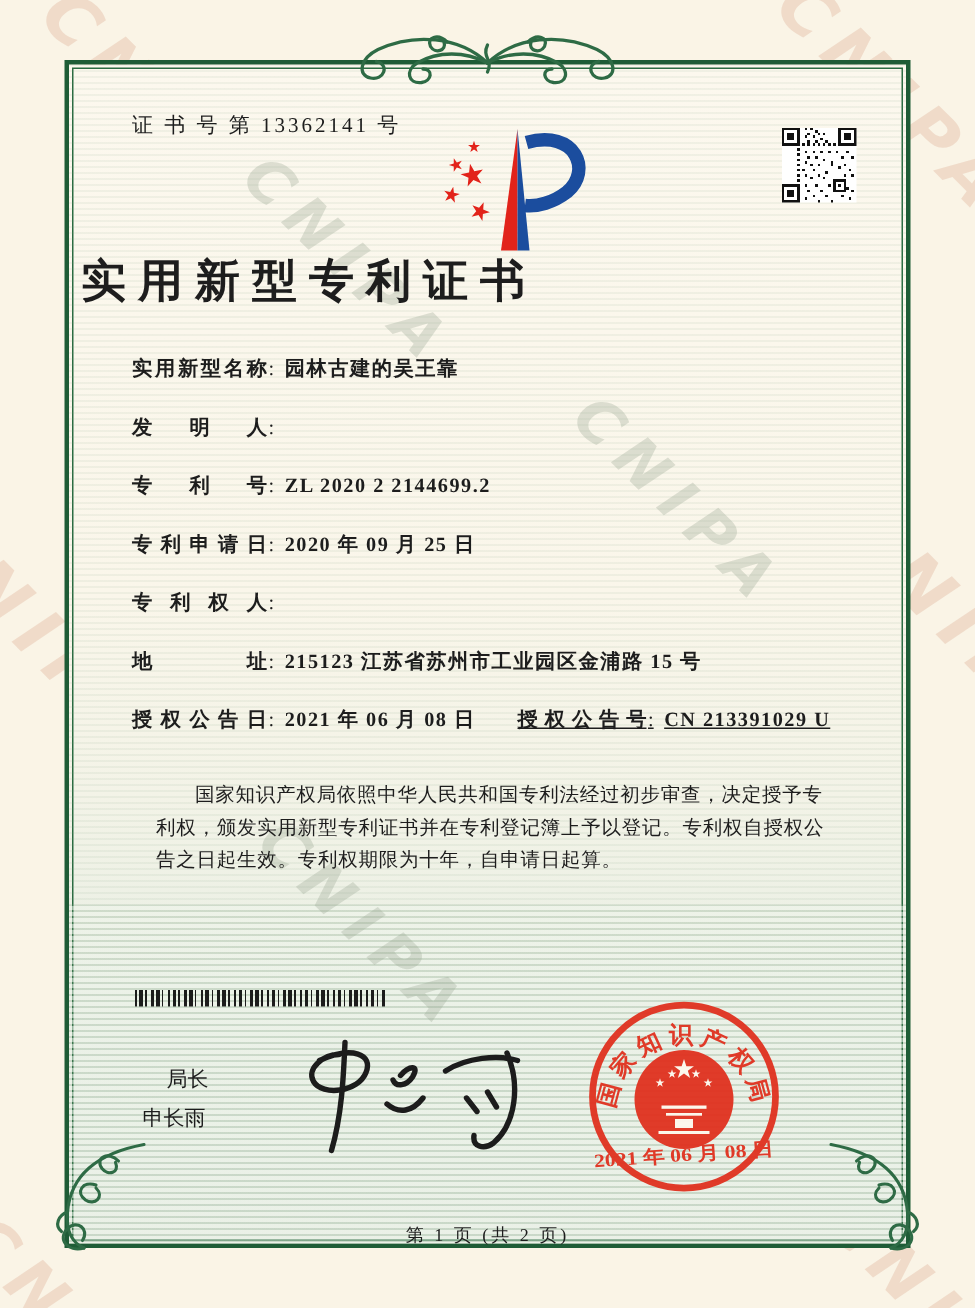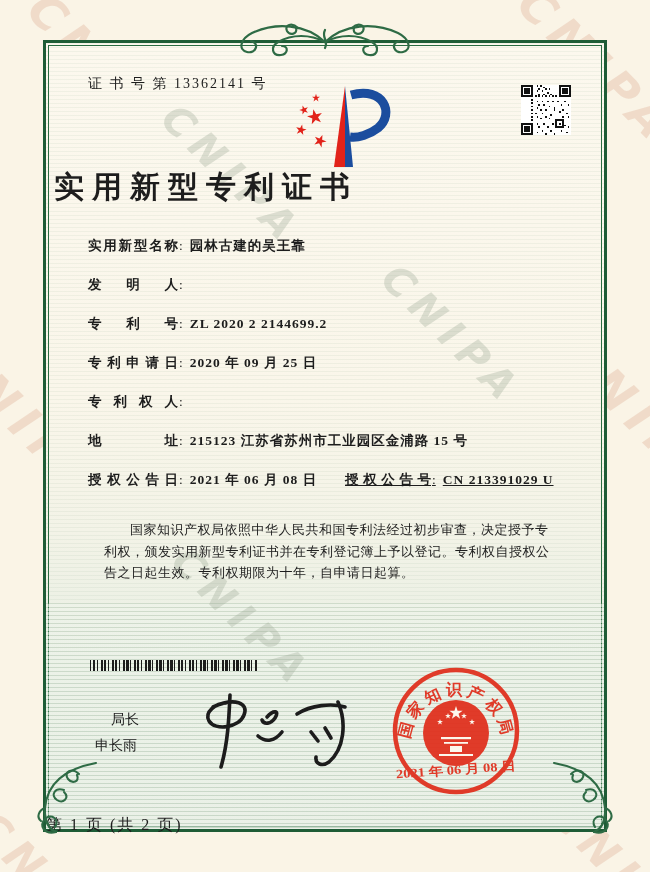--- a/index.html
+++ b/index.html
@@ -48,21 +48,21 @@
   
   .notice{position:absolute; left:42px; top:460px; width:478px; font-size:13px; line-height:21.5px;}
   .notice p{margin:16px; text-indent:2em; letter-spacing:0.5px;}
   
   .barcode{position:absolute; left:44px; top:617px; width:168px; height:11px;
     background:repeating-linear-gradient(90deg,#1c1c1c 0 1.5px,transparent 1.5px 3px,#1c1c1c 3px 5.5px,transparent 5.5px 7px,#1c1c1c 7px 8px,transparent 8px 11px);}
   .signer-title{position:absolute; left:49px; top:668px; font-size:14px; font-family:"Liberation Sans","DejaVu Sans",sans-serif;margin-left:16px;}
   .signer-name{position:absolute; left:49px; top:694px; font-size:14px; font-family:"Liberation Sans","DejaVu Sans",sans-serif;}
   .signature{position:absolute; left:145px; top:646px; width:168px; height:92px;}
   .seal{position:absolute; left:344px; top:622px; width:132px; height:132px; mix-blend-mode:multiply; opacity:0.95; z-index:3;}
-  .footer{position:absolute; left:0; top:772px; width:100%; text-align:left; font-size:16px; letter-spacing:2px;}
+  .footer{position:absolute; left:0; top:772px; width:100%; text-align:center; font-size:12px; letter-spacing:2px;}
   
   .flourish-top{position:absolute; left:232px; top:18px; width:186px; height:44px; z-index:3;}
   .flourish-bl{position:absolute; left:32px; top:760px; width:66px; height:78px; z-index:3;}
   .flourish-br{position:absolute; left:552px; top:760px; width:66px; height:78px; z-index:3; transform:scaleX(-1);}
 </style>
 </head>
 <body>
 
 <div class="page">
 

